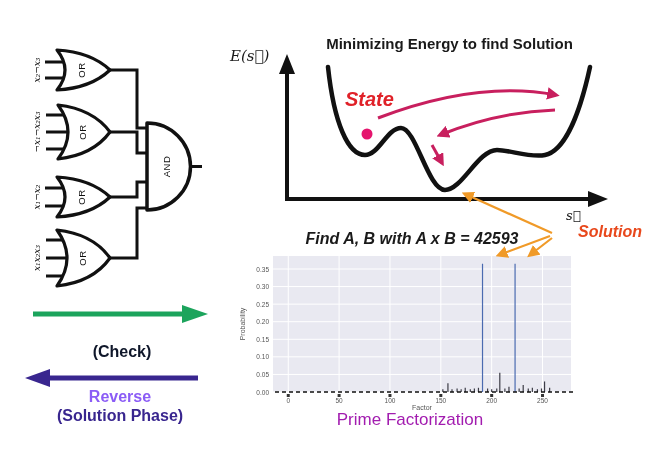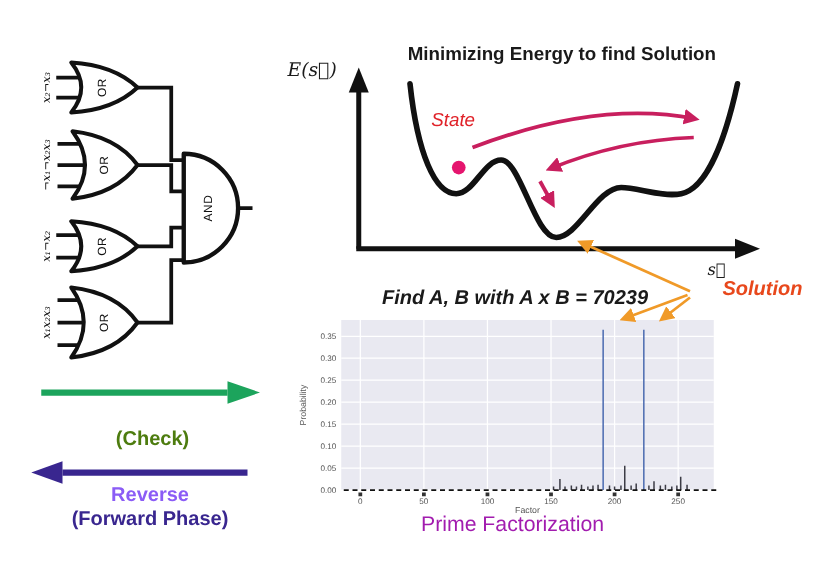--- a/index.html
+++ b/index.html
@@ -3,24 +3,24 @@
 <meta charset="utf-8">
 <style>
   html,body{margin:0;padding:0;background:#ffffff;}
   #canvas{position:relative;width:654px;height:436px;background:#ffffff;overflow:hidden;
           font-family:"Liberation Sans",sans-serif;}
   .abs{position:absolute;}
   .ctr{text-align:center;}
   .title-energy{left:312px;top:35px;width:275px;font-size:15px;font-weight:600;color:#1a1a1a;}
   .find-statement{left:288px;top:230px;width:248px;font-size:16px;font-style:italic;font-weight:600;color:#1a1a1a;}
   .chart-title{left:310px;top:410px;width:200px;font-size:17px;font-weight:400;color:#a21caf;}
-  .state-label{left:345px;top:88px;font-size:15px;font-style:italic;font-weight:normal;color:#e02128;}
+  .state-label{left:345px;top:88px;font-size:20px;font-style:italic;font-weight:bold;color:#e02128;}
   .solution-label{left:578px;top:223px;font-size:16px;font-style:italic;font-weight:bold;color:#e8481c;}
   .fwd-label{left:52px;top:324px;width:140px;font-size:16px;font-weight:600;color:#1ca45c;}
-  .fwd-sub{left:52px;top:343px;width:140px;font-size:16px;font-weight:600;color:#4d7c0f;}
+  .fwd-sub{left:52px;top:343px;width:140px;font-size:16px;font-weight:600;color:#0f172a;}
   .rev-label{left:50px;top:388px;width:140px;font-size:16px;font-weight:600;color:#8b5cf6;}
   .rev-sub{left:30px;top:407px;width:180px;font-size:16px;font-weight:600;color:#39268f;}
   svg{display:block;}
   svg text{font-family:"Liberation Sans",sans-serif;}
   .mathlab{font-family:"DejaVu Serif",serif;font-style:italic;fill:#1a1a1a;}
   .gatetext{font-size:9.5px;fill:#111;letter-spacing:0.5px;}
   .inputlab{font-family:"DejaVu Serif",serif;font-style:italic;font-size:9px;fill:#111;}
   .tick{font-size:6.5px;fill:#555;}
   .axlab{font-size:7px;fill:#555;}
 </style>
@@ -86,21 +86,21 @@
 
     <g fill="none" stroke="#c81f5e" stroke-width="3">
       <path d="M150,90 Q250,52 328,67" marker-end="url(#mMag)"></path>
       <path d="M327,82 Q268,84 212,107" marker-end="url(#mMag)"></path>
       <path d="M204,117 L214,135" marker-end="url(#mMag)"></path>
     </g>
   </svg>
 
   <div class="abs state-label">State</div>
 
-  <div class="abs ctr find-statement">Find A, B with A x B = 70239</div>
+  <div class="abs ctr find-statement">Find A, B with A x B = 42593</div>
   <div class="abs solution-label">Solution</div>
 
   <svg id="chart-svg" class="abs" style="left:233px;top:250px;" width="345" height="170" viewBox="0 0 345 170">
       <rect x="40" y="6" width="298" height="136" fill="#e9e9f1"></rect>
       <line x1="55.255972696245735" y1="6" x2="55.255972696245735" y2="142" stroke="#ffffff" stroke-width="1"></line>
       <line x1="106.10921501706484" y1="6" x2="106.10921501706484" y2="142" stroke="#ffffff" stroke-width="1"></line>
       <line x1="156.96245733788396" y1="6" x2="156.96245733788396" y2="142" stroke="#ffffff" stroke-width="1"></line>
       <line x1="207.8156996587031" y1="6" x2="207.8156996587031" y2="142" stroke="#ffffff" stroke-width="1"></line>
       <line x1="258.6689419795222" y1="6" x2="258.6689419795222" y2="142" stroke="#ffffff" stroke-width="1"></line>
       <line x1="309.5221843003413" y1="6" x2="309.5221843003413" y2="142" stroke="#ffffff" stroke-width="1"></line>
@@ -180,15 +180,15 @@
     <line x1="13" y1="11" x2="162" y2="11" stroke="#1ca45c" stroke-width="5"></line>
     <polygon points="162,2 188,11 162,20" fill="#1ca45c"></polygon>
   </svg>
   <div class="abs ctr fwd-sub">(Check)</div>
 
   <svg class="abs" style="left:20px;top:367px;" width="195" height="22" viewBox="0 0 195 22">
     <line x1="30" y1="11" x2="178" y2="11" stroke="#39268f" stroke-width="5"></line>
     <polygon points="30,2 5,11 30,20" fill="#39268f"></polygon>
   </svg>
   <div class="abs ctr rev-label">Reverse</div>
-  <div class="abs ctr rev-sub">(Forward Phase)</div>
+  <div class="abs ctr rev-sub">(Solution Phase)</div>
 
 </div>
 
 </body></html>

